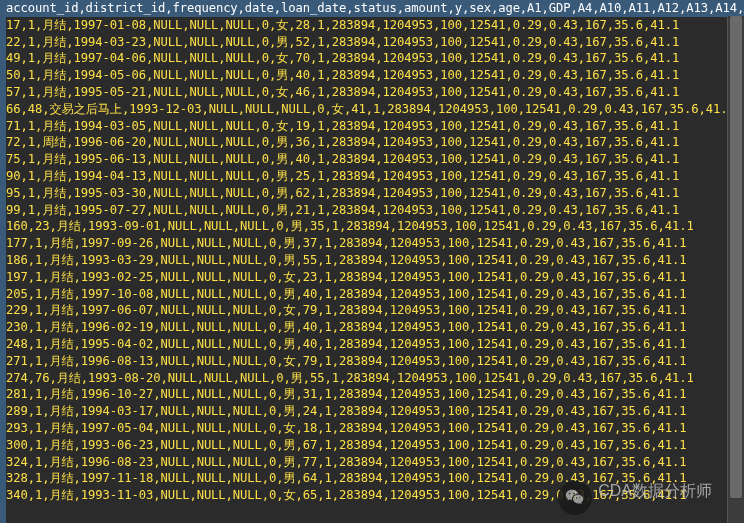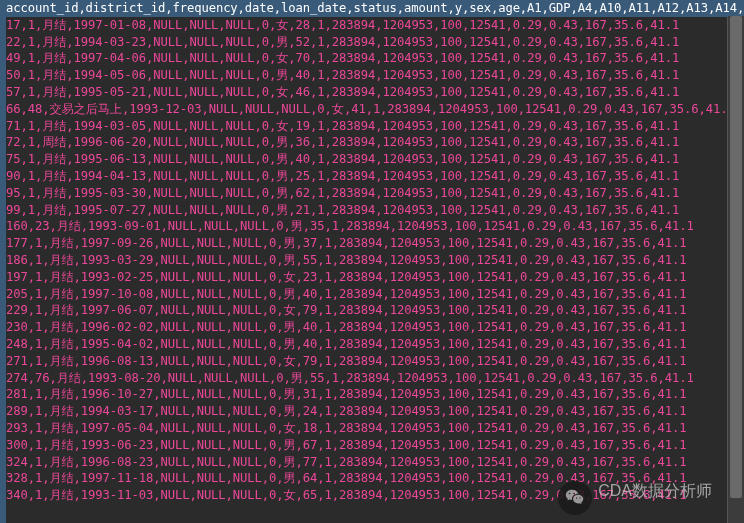--- a/index.html
+++ b/index.html
@@ -1,19 +1,19 @@
 <!DOCTYPE html>
 <html><head>
 <meta charset="utf-8">
 <style>
   html,body{margin:0;padding:0;width:744px;height:523px;overflow:hidden;font-family:"SimSun","宋体",monospace;background:#2b2b2b}
   .editor{width:744px;height:523px;background:#2b2b2b;position:relative}
   .gutter{position:absolute;left:0;top:0;width:6px;height:100%;background:#3a5a7a}
   .content{position:absolute;left:6px;top:0;right:0;height:100%;overflow:hidden}
-  .line{white-space:pre;font-size:12.2px;line-height:16.8px;color:#ec4899;letter-spacing:-0.1px}
+  .line{white-space:pre;font-size:12.2px;line-height:16.8px;color:#fde047;letter-spacing:-0.1px}
   .header{background:#3a5a7a;color:#fff}
   .scrollbar-v{position:absolute;right:0;top:16px;bottom:0;width:16px;background:#3c3c3c;border-left:1px solid #555}
   .scrollbar-v .thumb{position:absolute;left:2px;right:2px;top:0;height:95%;background:#6a6a6a;border-radius:2px}
   .scrollbar-h{position:absolute;left:6px;right:16px;bottom:0;height:0}
   .watermark{position:absolute;right:32px;bottom:8px;display:flex;opacity:.85}
   .watermark .logo{width:34px;height:34px;border-radius:50%;background:#1a1a1a;display:flex;align-items:center;justify-content:center;font-size:16px;color:#fff;margin-right:6px}
   .watermark .txt{color:#bbb;font-size:16px;font-family:"Microsoft YaHei",sans-serif}
 </style>
 </head>
 <body>
@@ -34,21 +34,21 @@
         <div class="line">75,1,月结,1995-06-13,NULL,NULL,NULL,0,男,40,1,283894,1204953,100,12541,0.29,0.43,167,35.6,41.1</div>
         <div class="line">90,1,月结,1994-04-13,NULL,NULL,NULL,0,男,25,1,283894,1204953,100,12541,0.29,0.43,167,35.6,41.1</div>
         <div class="line">95,1,月结,1995-03-30,NULL,NULL,NULL,0,男,62,1,283894,1204953,100,12541,0.29,0.43,167,35.6,41.1</div>
         <div class="line">99,1,月结,1995-07-27,NULL,NULL,NULL,0,男,21,1,283894,1204953,100,12541,0.29,0.43,167,35.6,41.1</div>
         <div class="line">160,23,月结,1993-09-01,NULL,NULL,NULL,0,男,35,1,283894,1204953,100,12541,0.29,0.43,167,35.6,41.1</div>
         <div class="line">177,1,月结,1997-09-26,NULL,NULL,NULL,0,男,37,1,283894,1204953,100,12541,0.29,0.43,167,35.6,41.1</div>
         <div class="line">186,1,月结,1993-03-29,NULL,NULL,NULL,0,男,55,1,283894,1204953,100,12541,0.29,0.43,167,35.6,41.1</div>
         <div class="line">197,1,月结,1993-02-25,NULL,NULL,NULL,0,女,23,1,283894,1204953,100,12541,0.29,0.43,167,35.6,41.1</div>
         <div class="line">205,1,月结,1997-10-08,NULL,NULL,NULL,0,男,40,1,283894,1204953,100,12541,0.29,0.43,167,35.6,41.1</div>
         <div class="line">229,1,月结,1997-06-07,NULL,NULL,NULL,0,女,79,1,283894,1204953,100,12541,0.29,0.43,167,35.6,41.1</div>
-        <div class="line">230,1,月结,1996-02-02,NULL,NULL,NULL,0,男,40,1,283894,1204953,100,12541,0.29,0.43,167,35.6,41.1</div>
+        <div class="line">230,1,月结,1996-02-19,NULL,NULL,NULL,0,男,40,1,283894,1204953,100,12541,0.29,0.43,167,35.6,41.1</div>
         <div class="line">248,1,月结,1995-04-02,NULL,NULL,NULL,0,男,40,1,283894,1204953,100,12541,0.29,0.43,167,35.6,41.1</div>
         <div class="line">271,1,月结,1996-08-13,NULL,NULL,NULL,0,女,79,1,283894,1204953,100,12541,0.29,0.43,167,35.6,41.1</div>
         <div class="line">274,76,月结,1993-08-20,NULL,NULL,NULL,0,男,55,1,283894,1204953,100,12541,0.29,0.43,167,35.6,41.1</div>
         <div class="line">281,1,月结,1996-10-27,NULL,NULL,NULL,0,男,31,1,283894,1204953,100,12541,0.29,0.43,167,35.6,41.1</div>
         <div class="line">289,1,月结,1994-03-17,NULL,NULL,NULL,0,男,24,1,283894,1204953,100,12541,0.29,0.43,167,35.6,41.1</div>
         <div class="line">293,1,月结,1997-05-04,NULL,NULL,NULL,0,女,18,1,283894,1204953,100,12541,0.29,0.43,167,35.6,41.1</div>
         <div class="line">300,1,月结,1993-06-23,NULL,NULL,NULL,0,男,67,1,283894,1204953,100,12541,0.29,0.43,167,35.6,41.1</div>
         <div class="line">324,1,月结,1996-08-23,NULL,NULL,NULL,0,男,77,1,283894,1204953,100,12541,0.29,0.43,167,35.6,41.1</div>
         <div class="line">328,1,月结,1997-11-18,NULL,NULL,NULL,0,男,64,1,283894,1204953,100,12541,0.29,0.43,167,35.6,41.1</div>
         <div class="line">340,1,月结,1993-11-03,NULL,NULL,NULL,0,女,65,1,283894,1204953,100,12541,0.29,0.43,167,35.6,41.1</div>

